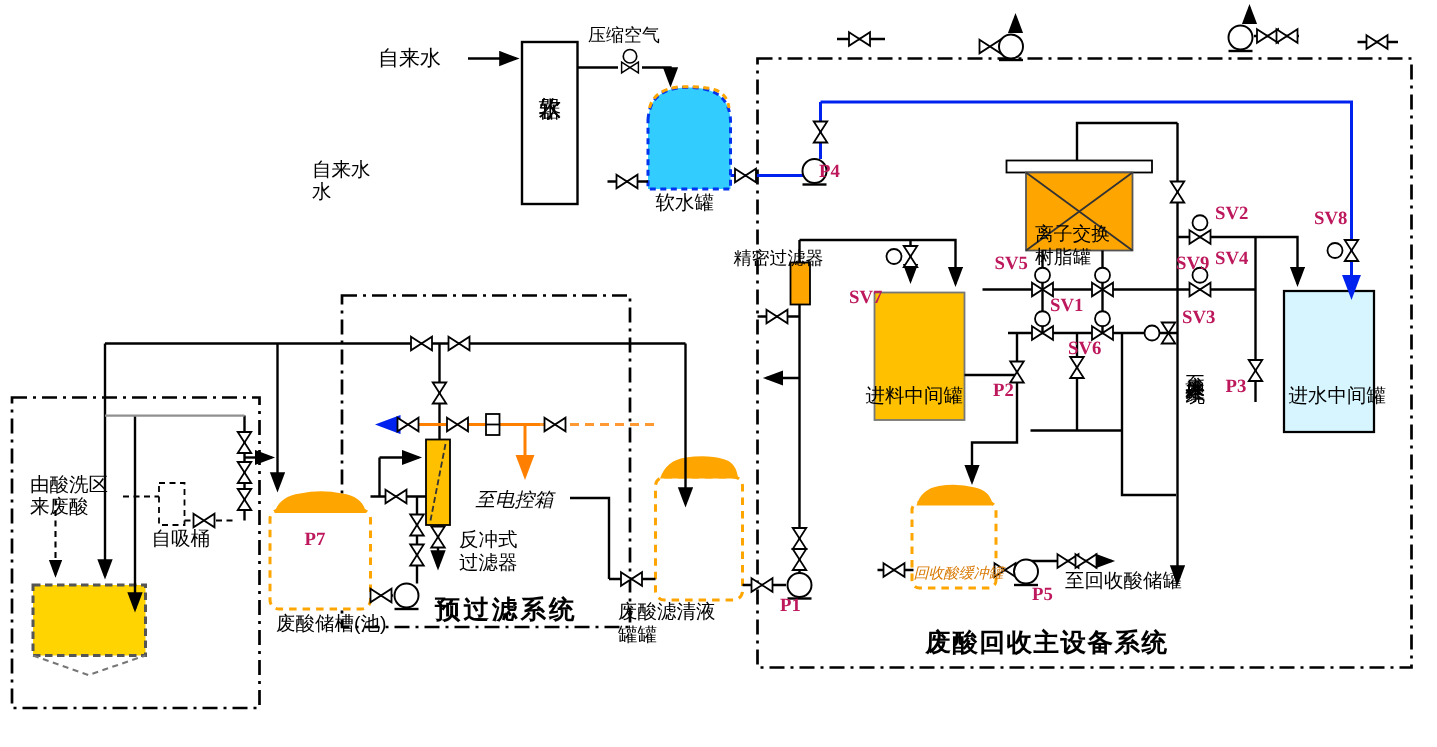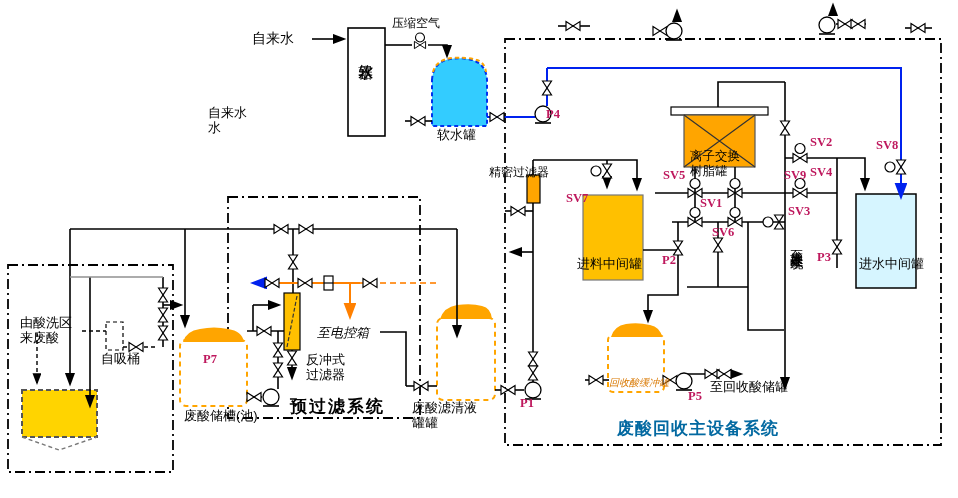--- a/index.html
+++ b/index.html
@@ -230,21 +230,21 @@
 <div class="lbl vtext" style="left:357px;top:52px;font-size:15px;">软水器</div>
 <div class="lbl" style="left:437px;top:127px;">软水罐</div>
 <div class="lbl sm" style="left:489px;top:165px;">精密过滤器</div>
 <div class="lbl" style="left:690px;top:117px;font-size:12.5px;margin-top:32px;">离子交换
 树脂罐</div>
 <div class="lbl" style="left:577px;top:256px;">进料中间罐</div>
 <div class="lbl" style="left:859px;top:256px;">进水中间罐</div>
 <div class="lbl vtext" style="left:789px;top:240px;">至废水处理系统</div>
 <div class="lbl orangetxt" style="left:609px;top:377px;font-style:italic;">回收酸缓冲罐</div>
 <div class="lbl" style="left:710px;top:379px;">至回收酸储罐</div>
-<div class="lbl title" style="left:617px;top:419px;color:#0369a1;">废酸回收主设备系统</div>
+<div class="lbl title" style="left:617px;top:419px;color:#000000;">废酸回收主设备系统</div>
 <div class="lbl title" style="left:290px;top:397px;letter-spacing:2px;">预过滤系统</div>
 <div class="lbl" style="left:306px;top:352px;">反冲式
 过滤器</div>
 <div class="lbl" style="left:317px;top:325px;font-style:italic;">至电控箱</div>
 <div class="lbl" style="left:412px;top:400px;">废酸滤清液
 罐罐</div>
 <div class="lbl" style="left:184px;top:408px;">废酸储槽(池)</div>
 <div class="lbl" style="left:20px;top:315px;">由酸洗区
 来废酸</div>
 <div class="lbl" style="left:101px;top:351px;">自吸桶</div>

